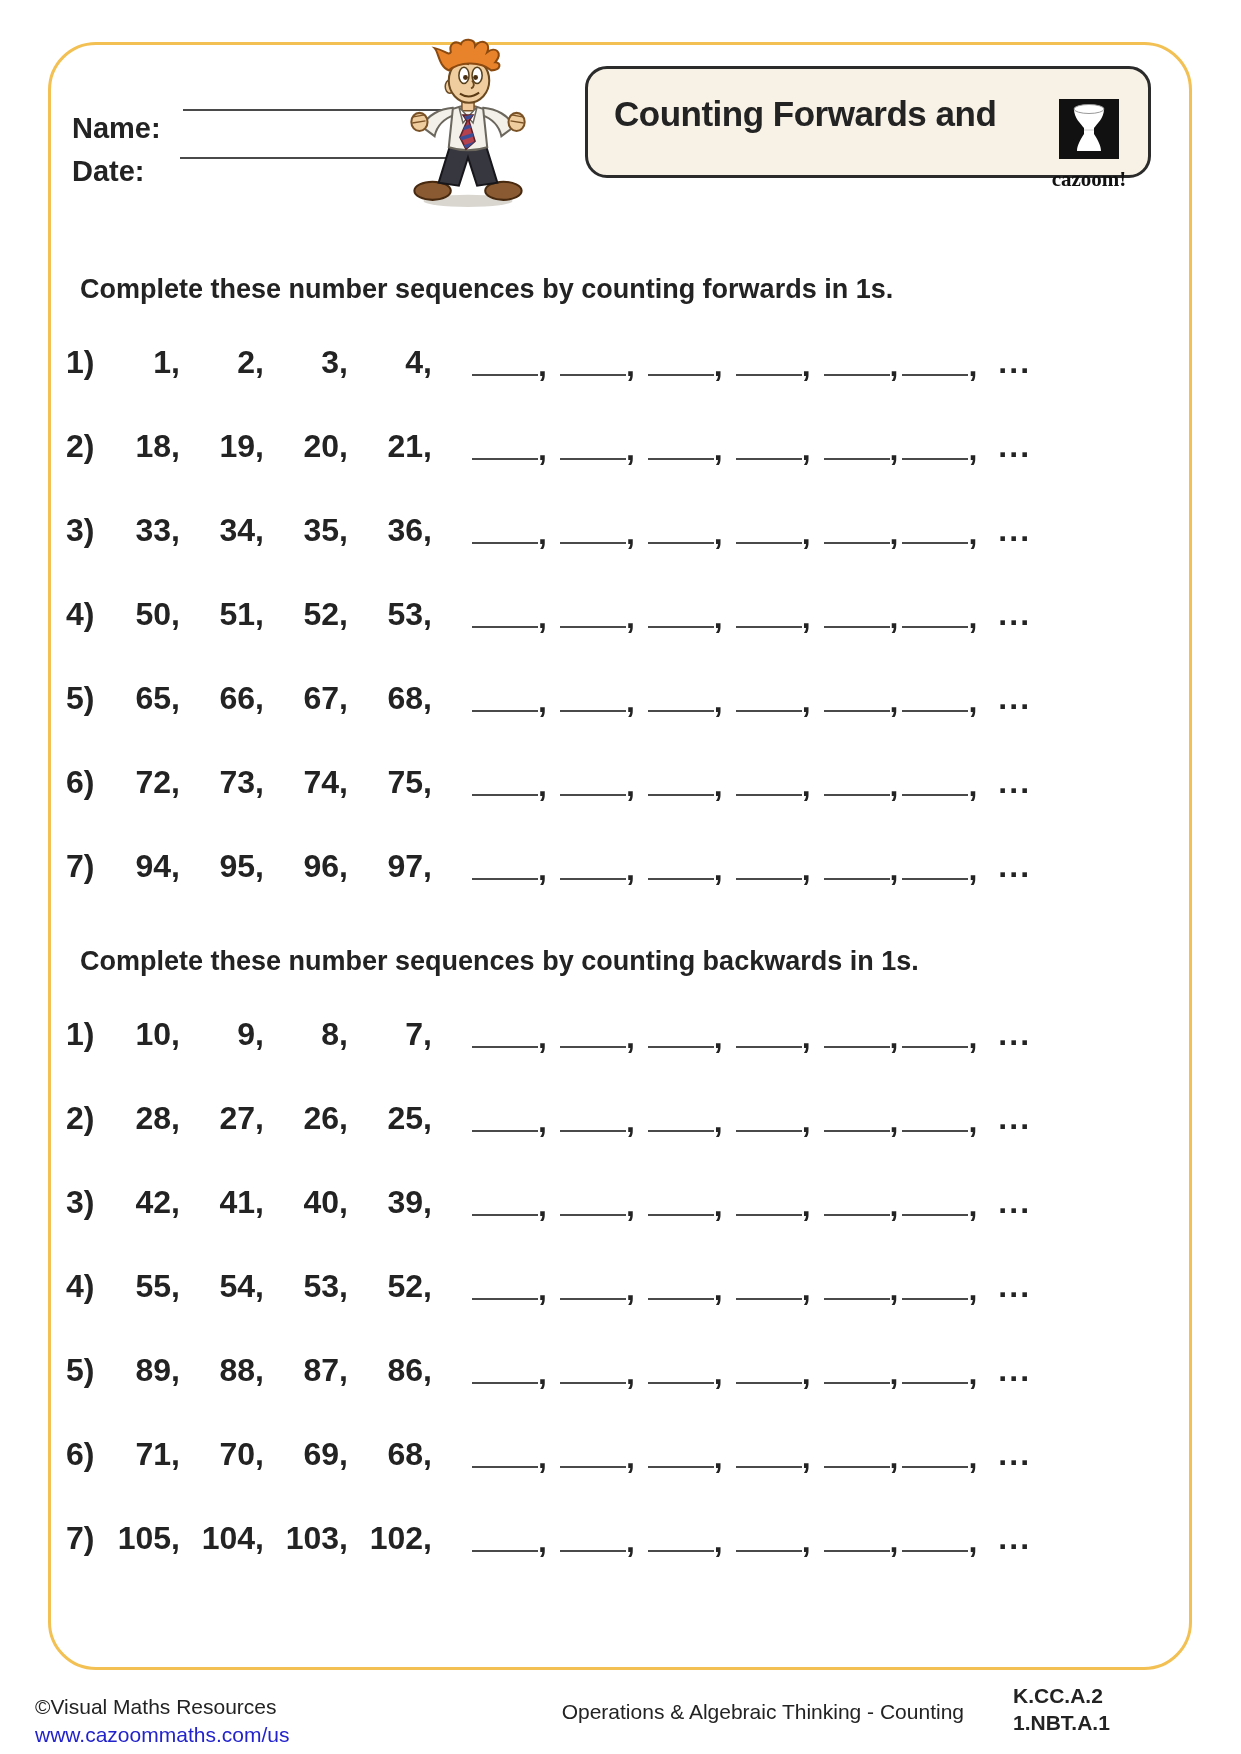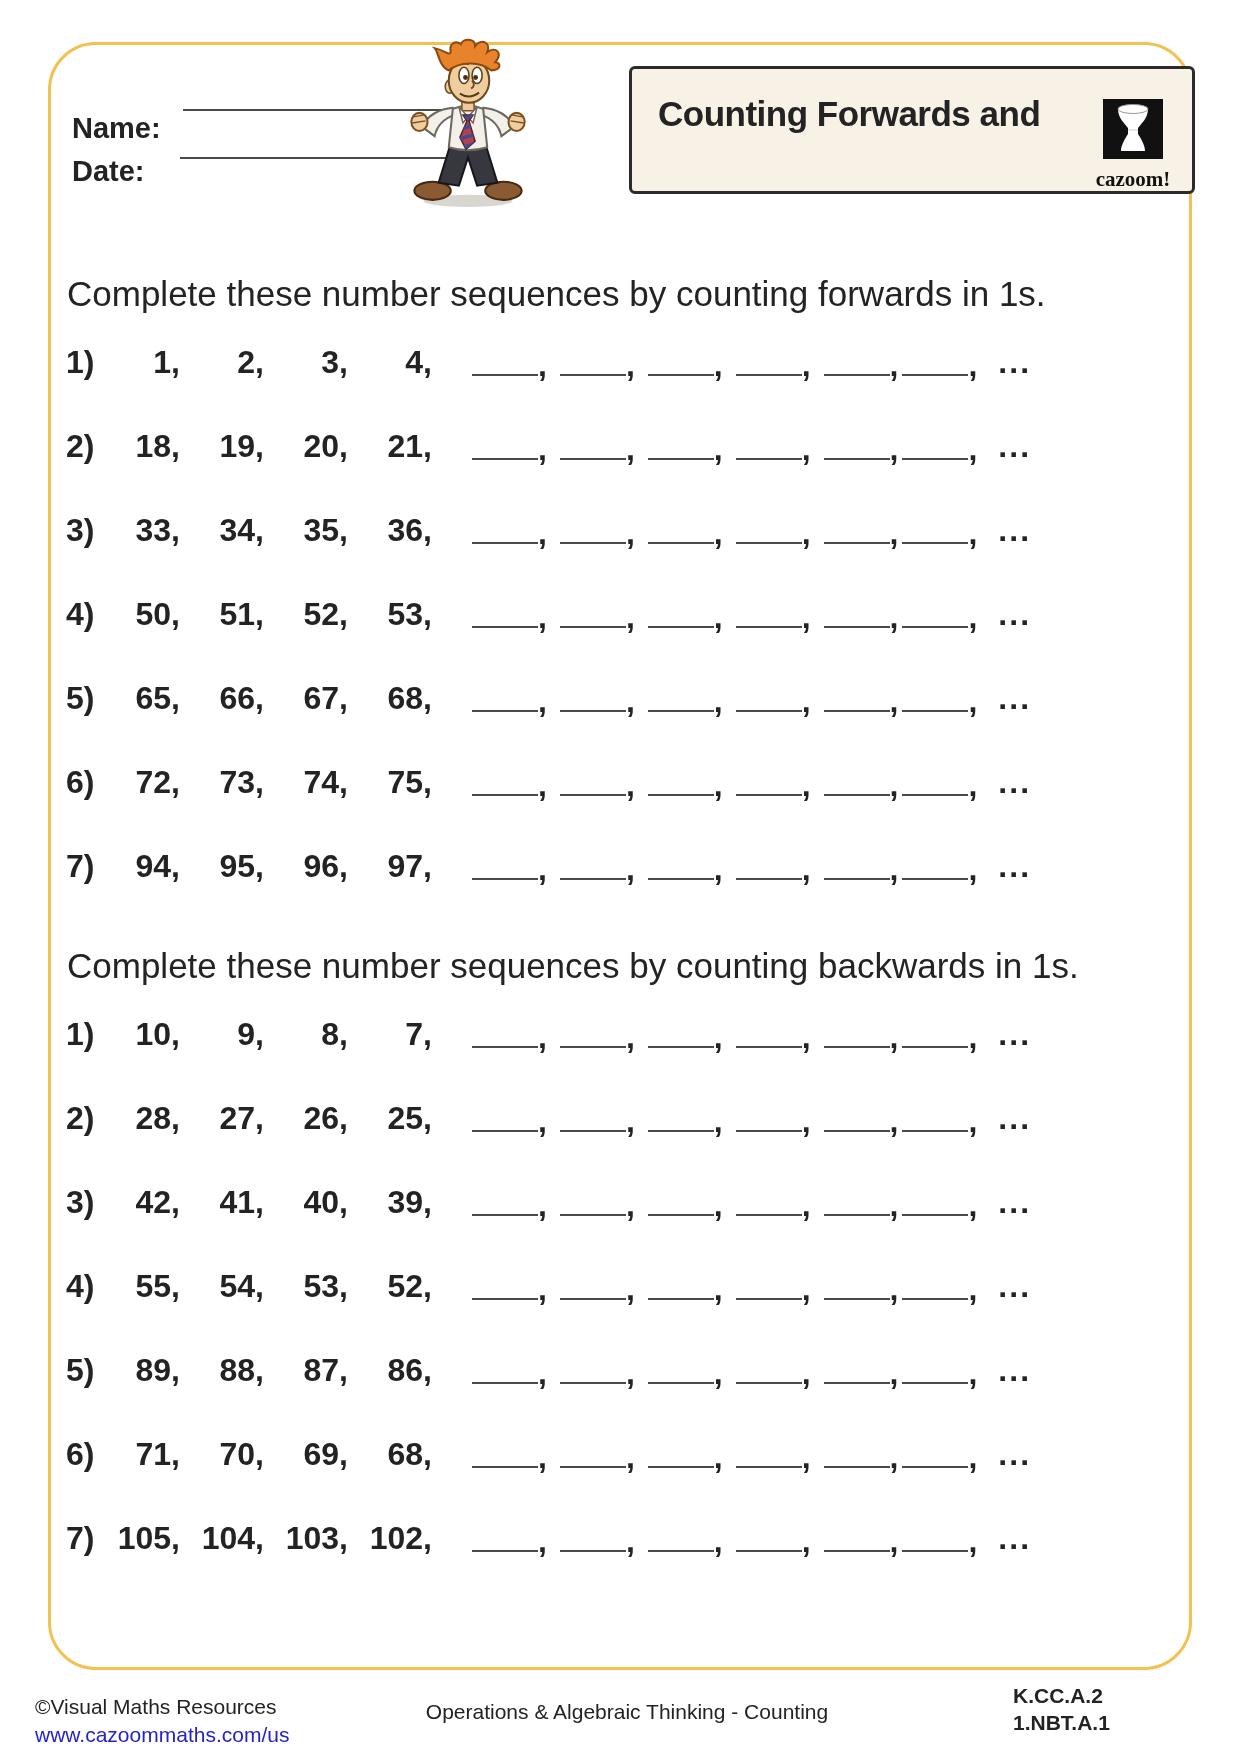--- a/index.html
+++ b/index.html
@@ -14,52 +14,52 @@
   }
   
   .hlabel{position:absolute;font-size:29px;font-weight:bold;margin-top:36px;}
   #name-label{left:72px;top:76px;}
   #date-label{left:72px;top:119px;}
   .write-line{position:absolute;height:2px;background:var(--c-line,#4a4a4a);}
   #name-line{left:183px;top:109px;width:279px;}
   #date-line{left:180px;top:157px;width:282px;}
   .character{position:absolute;left:404px;top:38px;width:128px;height:172px;}
   .title-box{
-    position:absolute;left:629px;top:66px;width:566px;height:128px;box-sizing:border-box;
-    background:var(--c-boxbg,#F8F2E6);border:3px solid var(--c-boxborder,#2B2B2B);border-radius:6px;
+    position:absolute;left:585px;top:66px;width:566px;height:112px;box-sizing:border-box;
+    background:var(--c-boxbg,#F8F2E6);border:3px solid var(--c-boxborder,#2B2B2B);border-radius:22px;
   }
   .title-text{
     position:absolute;left:26px;top:22px;font-size:35px;font-weight:bold;line-height:45px;
     letter-spacing:-0.5px;color:var(--c-text,#232323);
   }
   .logo{position:absolute;right:14px;top:30px;width:90px;text-align:center;}
   .logo-square{width:60px;height:60px;margin:0 auto;}
   .logo-text{font-family:"Liberation Serif", serif;font-weight:bold;font-size:21px;margin-top:8px;color:#111;}
   
-  .sec-heading{position:absolute;left:67px;font-size:35px;font-weight:normal;}
+  .sec-heading{position:absolute;left:80px;font-size:27px;font-weight:bold;}
   #sec1-heading{top:274px;}
   #sec2-heading{top:946px;}
   .rows{position:absolute;left:66px;right:40px;}
   #rows-0{top:341px;}
   #rows-1{top:1013px;}
   .prow{display:flex;align-items:flex-end;height:40px;margin-bottom:44px;
         font-size:32px;font-weight:bold;white-space:nowrap;}
   .qnum{width:30px;flex:0 0 auto;}
   .given{width:84px;flex:0 0 auto;text-align:right;}
   .blanks{display:flex;align-items:flex-end;margin-left:40px;flex:0 0 auto;}
   .blank{display:flex;align-items:flex-end;margin-right:13px;}
   .blank.tight{margin-left:-9px;}
   .bline{display:inline-block;width:66px;height:2.5px;background:var(--c-line,#4a4a4a);margin-bottom:5px;}
   .comma{line-height:1;}
   .dots{margin-left:8px;letter-spacing:2px;}
   
   .footer{position:absolute;font-size:21px;line-height:28px;}
   #footer-left{left:35px;top:1680px;margin-top:13px;}
   #footer-left a{color:var(--c-link,#2323CC);cursor:pointer;}
-  #footer-center{left:297px;width:660px;top:1698px;text-align:center;}
+  #footer-center{left:304px;width:660px;top:1698px;text-align:right;}
   #footer-right{left:1013px;top:1682px;line-height:27px;font-weight:bold;}
 </style>
 </head>
 <body>
 
 <div id="page" style="--c-gold: #F2C053; --c-boxbg: #F8F2E6; --c-boxborder: #2B2B2B; --c-text: #232323; --c-link: #2323CC; --c-line: #4A4A4A;">
   <div class="page-border"></div>
 
   <div class="hlabel" id="name-label">Name:</div>
   <div class="write-line" id="name-line"></div>

